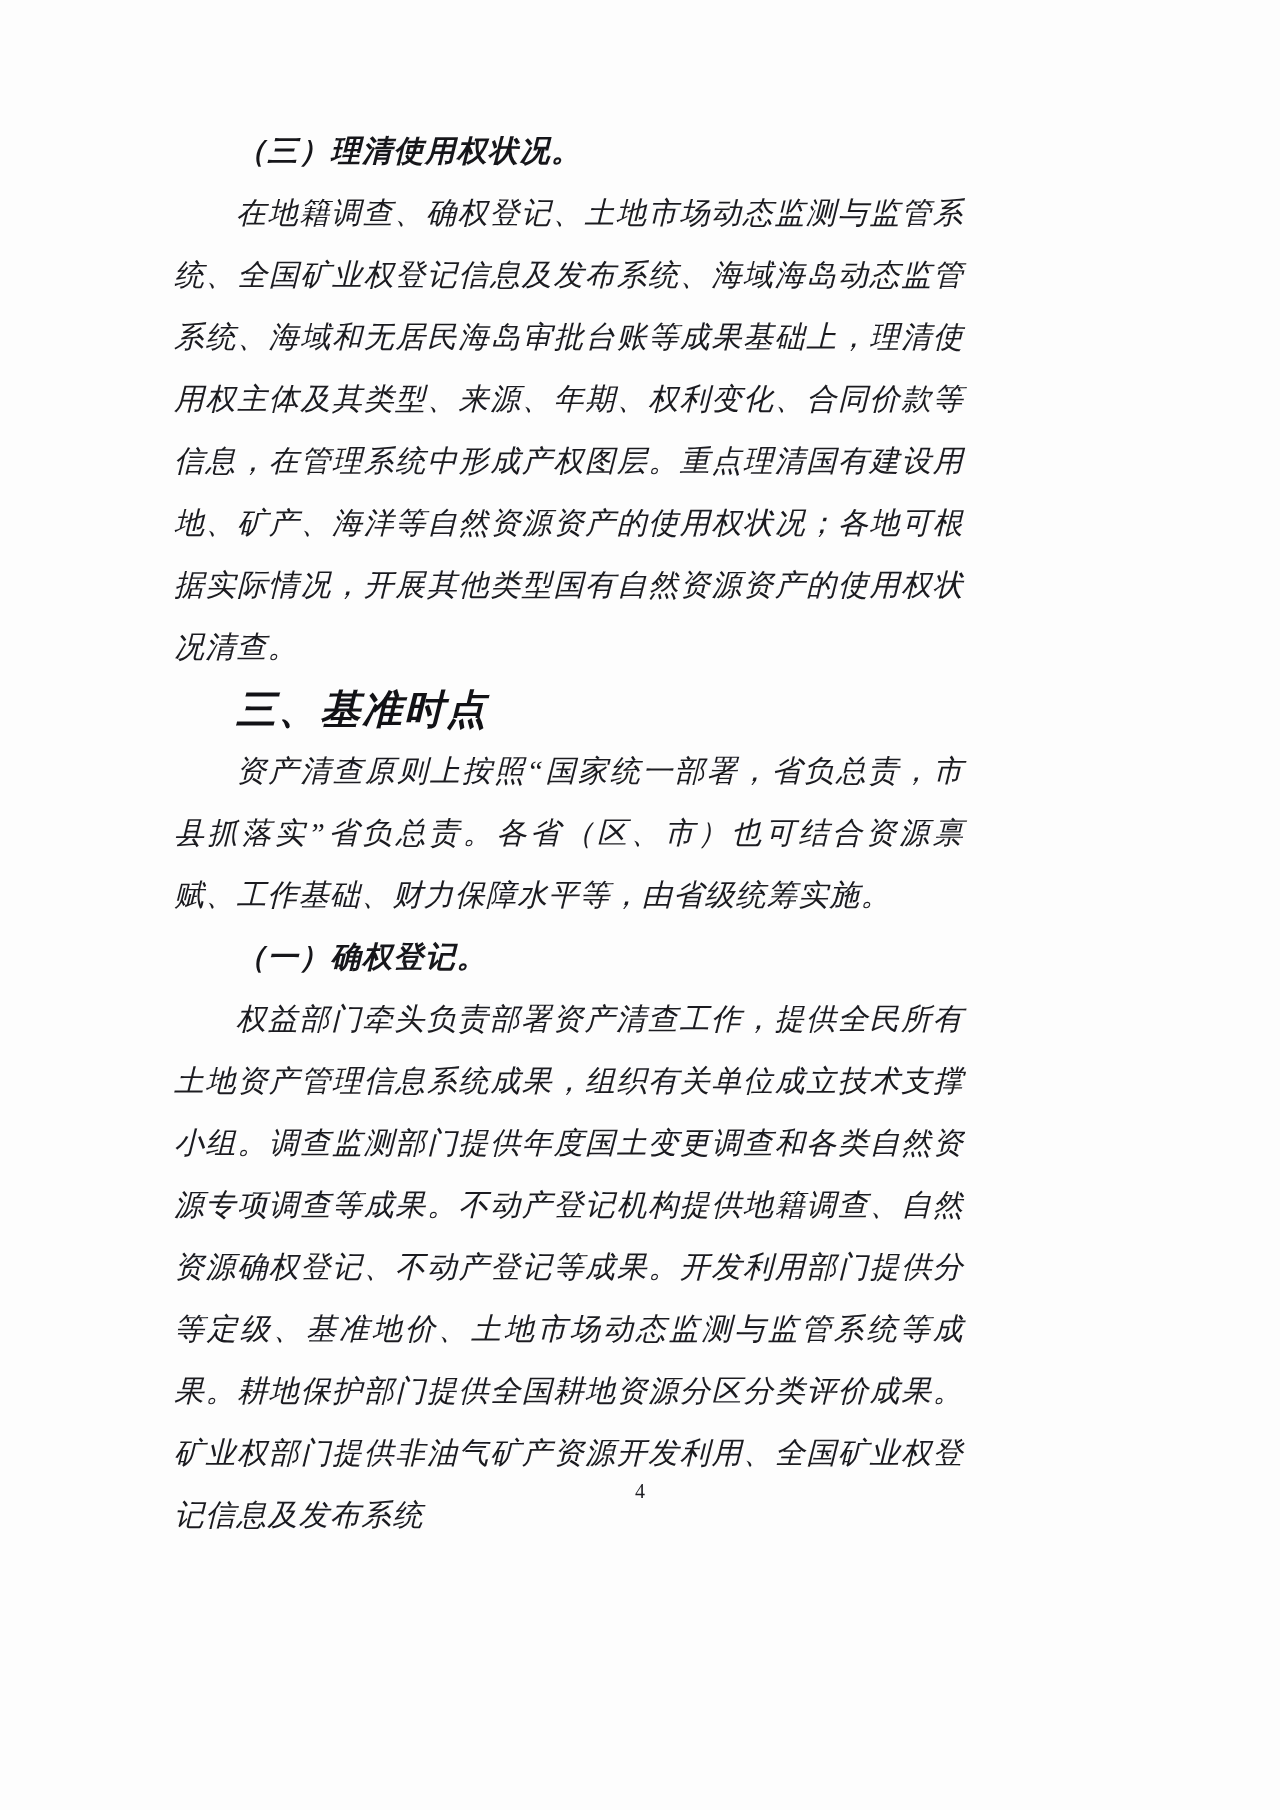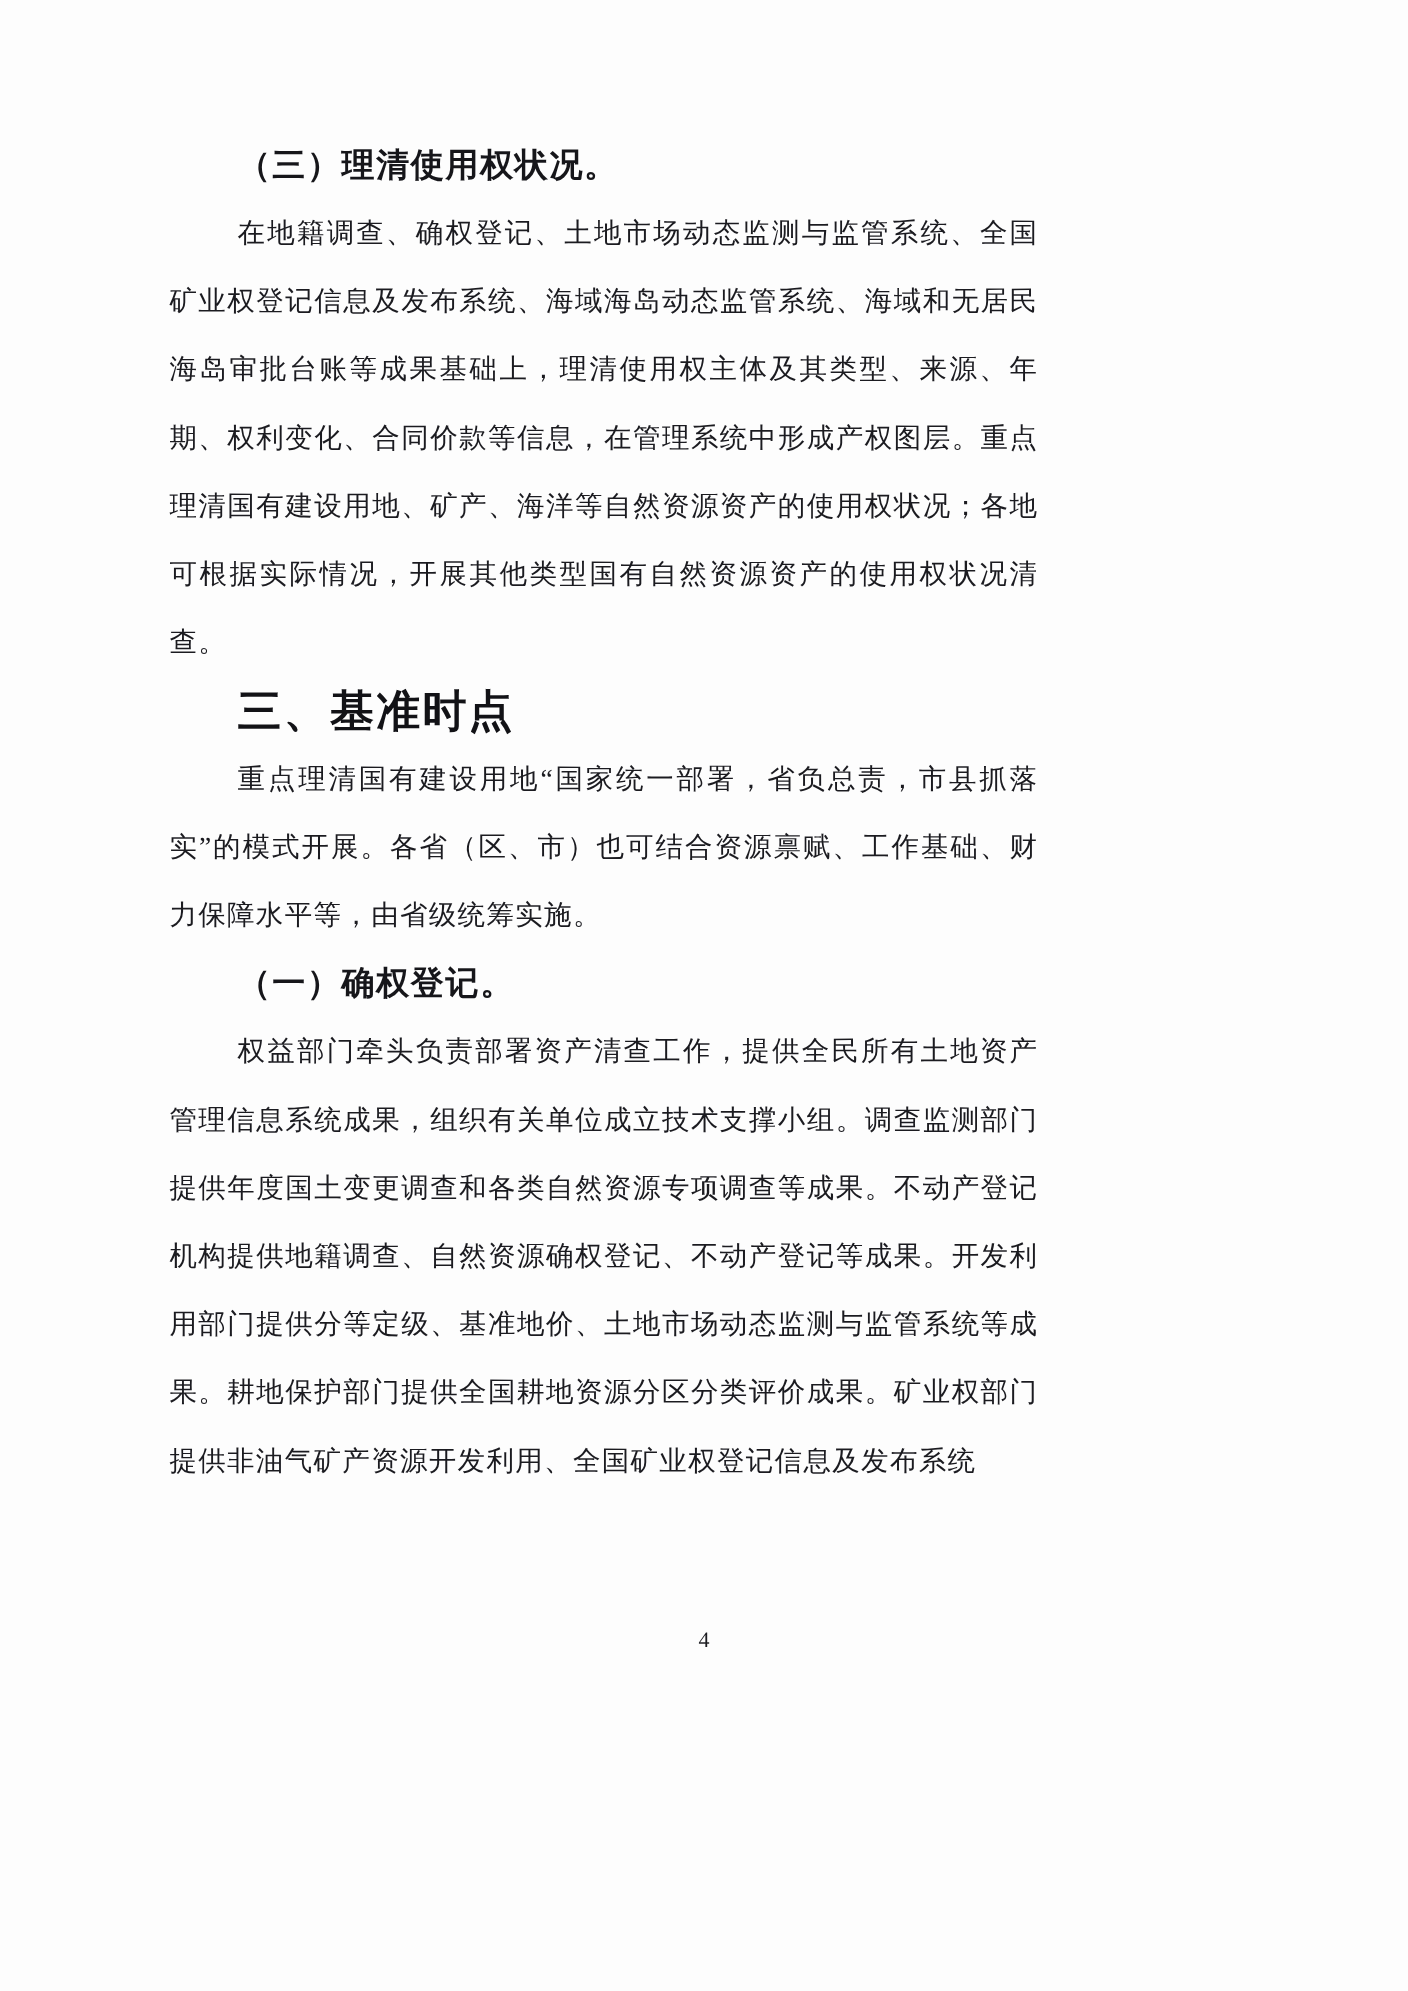--- a/index.html
+++ b/index.html
@@ -10,23 +10,24 @@
   .page {
     width: 1280px;
     height: 1810px;
     position: relative;
     background: #fdfdfd;
     box-sizing: border-box;
     overflow: hidden;
   }
   .content {
     position: absolute;
-    left: 154px;
+    left: 174px;
     top: 120px;
     width: 790px;
+    font-style: italic;
   }
   .doc-text {
     font-family: "Liberation Serif", serif;
     color: #1b1b20;
   }
   
   .sub-heading {
     font-family: "DejaVu Serif", serif;
     font-weight: bold;
     font-size: 30px;
@@ -41,21 +42,21 @@
     font-weight: bold;
     font-size: 40px;
     line-height: 62px;
     letter-spacing: 2px;
     text-indent: 62px;
     color: #121216;
     margin: 0;
   }
   .para {
     font-family: "Liberation Serif", serif;
-    font-size: 25px;
+    font-size: 30px;
     line-height: 62px;
     letter-spacing: 1.2px;
     text-align: justify;
     text-justify: inter-ideograph;
     text-indent: 62px;
     color: #1b1b20;
     margin: 0;
   }
   .page-number {
     position: absolute;
@@ -75,21 +76,21 @@
   <div class="content doc-text">
 
     <p class="sub-heading">（三）理清使用权状况。</p>
 
     <p class="para">在地籍调查、确权登记、土地市场动态监测与监管系统、全国矿业权登记信息及发布系统、海域海岛动态监管系统、海域和无居民海岛审批台账等成果基础上，理清使用权主体及其类型、来源、年期、权利变化、合同价款等信息，在管理系统中形成产权图层。重点理清国有建设用地、矿产、海洋等自然资源资产的使用权状况；各地可根据实际情况，开展其他类型国有自然资源资产的使用权状况清查。</p>
 
     <p class="section-heading">三、基准时点</p>
 
 
 
-    <p class="para">重点理清国有建设用地“国家统一部署，省负总责，市县抓落实”的模式开展。各省（区、市）也可结合资源禀赋、工作基础、财力保障水平等，由省级统筹实施。</p>
+    <p class="para">资产清查原则上按照“国家统一部署，省负总责，市县抓落实”省负总责。各省（区、市）也可结合资源禀赋、工作基础、财力保障水平等，由省级统筹实施。</p>
 
     <p class="sub-heading">（一）确权登记。</p>
 
     <p class="para">权益部门牵头负责部署资产清查工作，提供全民所有土地资产管理信息系统成果，组织有关单位成立技术支撑小组。调查监测部门提供年度国土变更调查和各类自然资源专项调查等成果。不动产登记机构提供地籍调查、自然资源确权登记、不动产登记等成果。开发利用部门提供分等定级、基准地价、土地市场动态监测与监管系统等成果。耕地保护部门提供全国耕地资源分区分类评价成果。矿业权部门提供非油气矿产资源开发利用、全国矿业权登记信息及发布系统</p>
 
   </div>
 
   <div class="page-number">4</div>
 </div>
 

